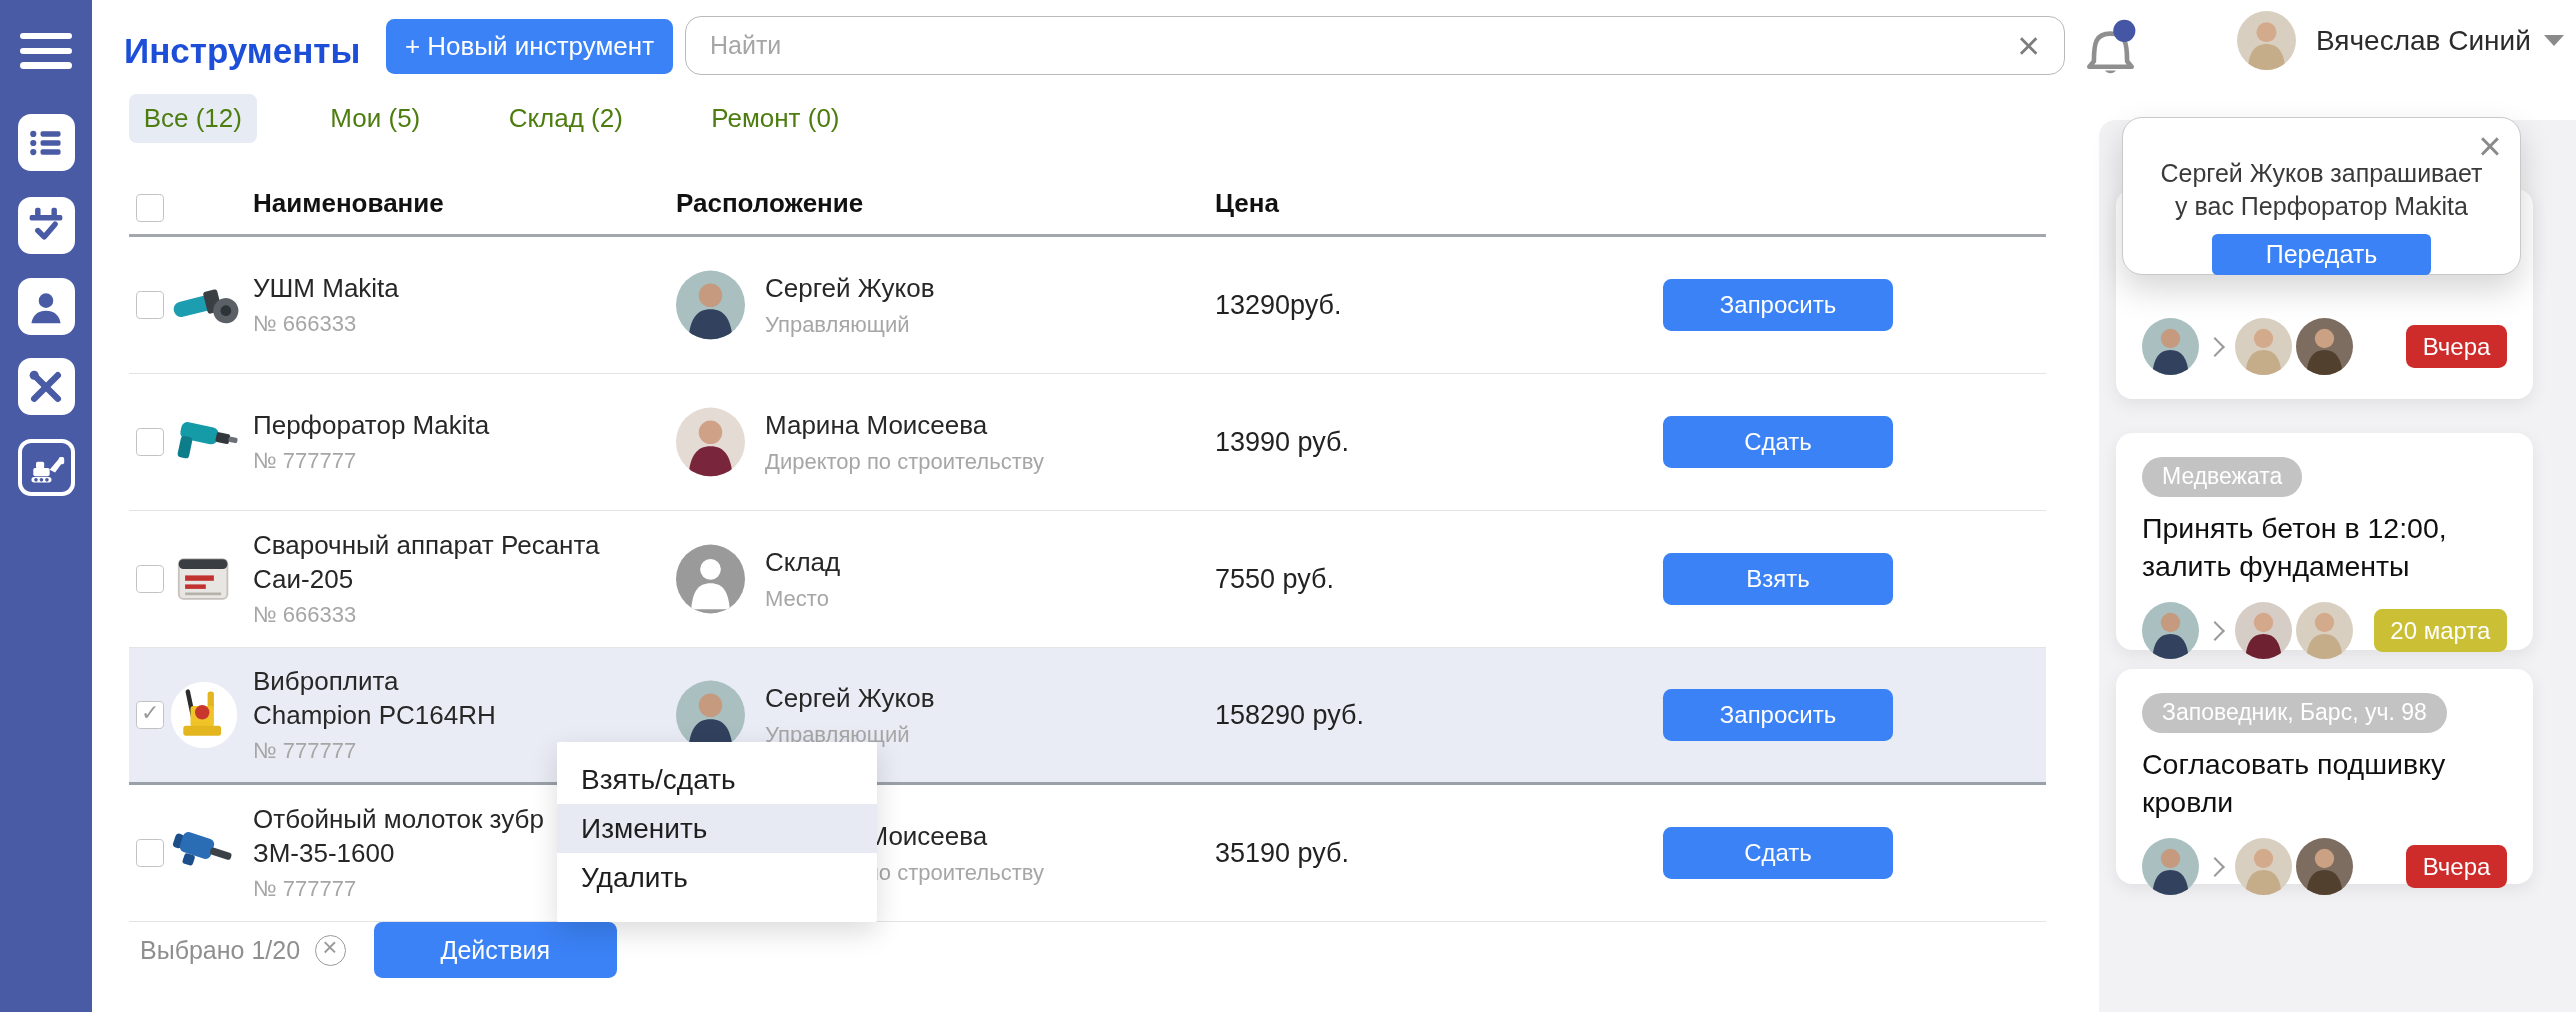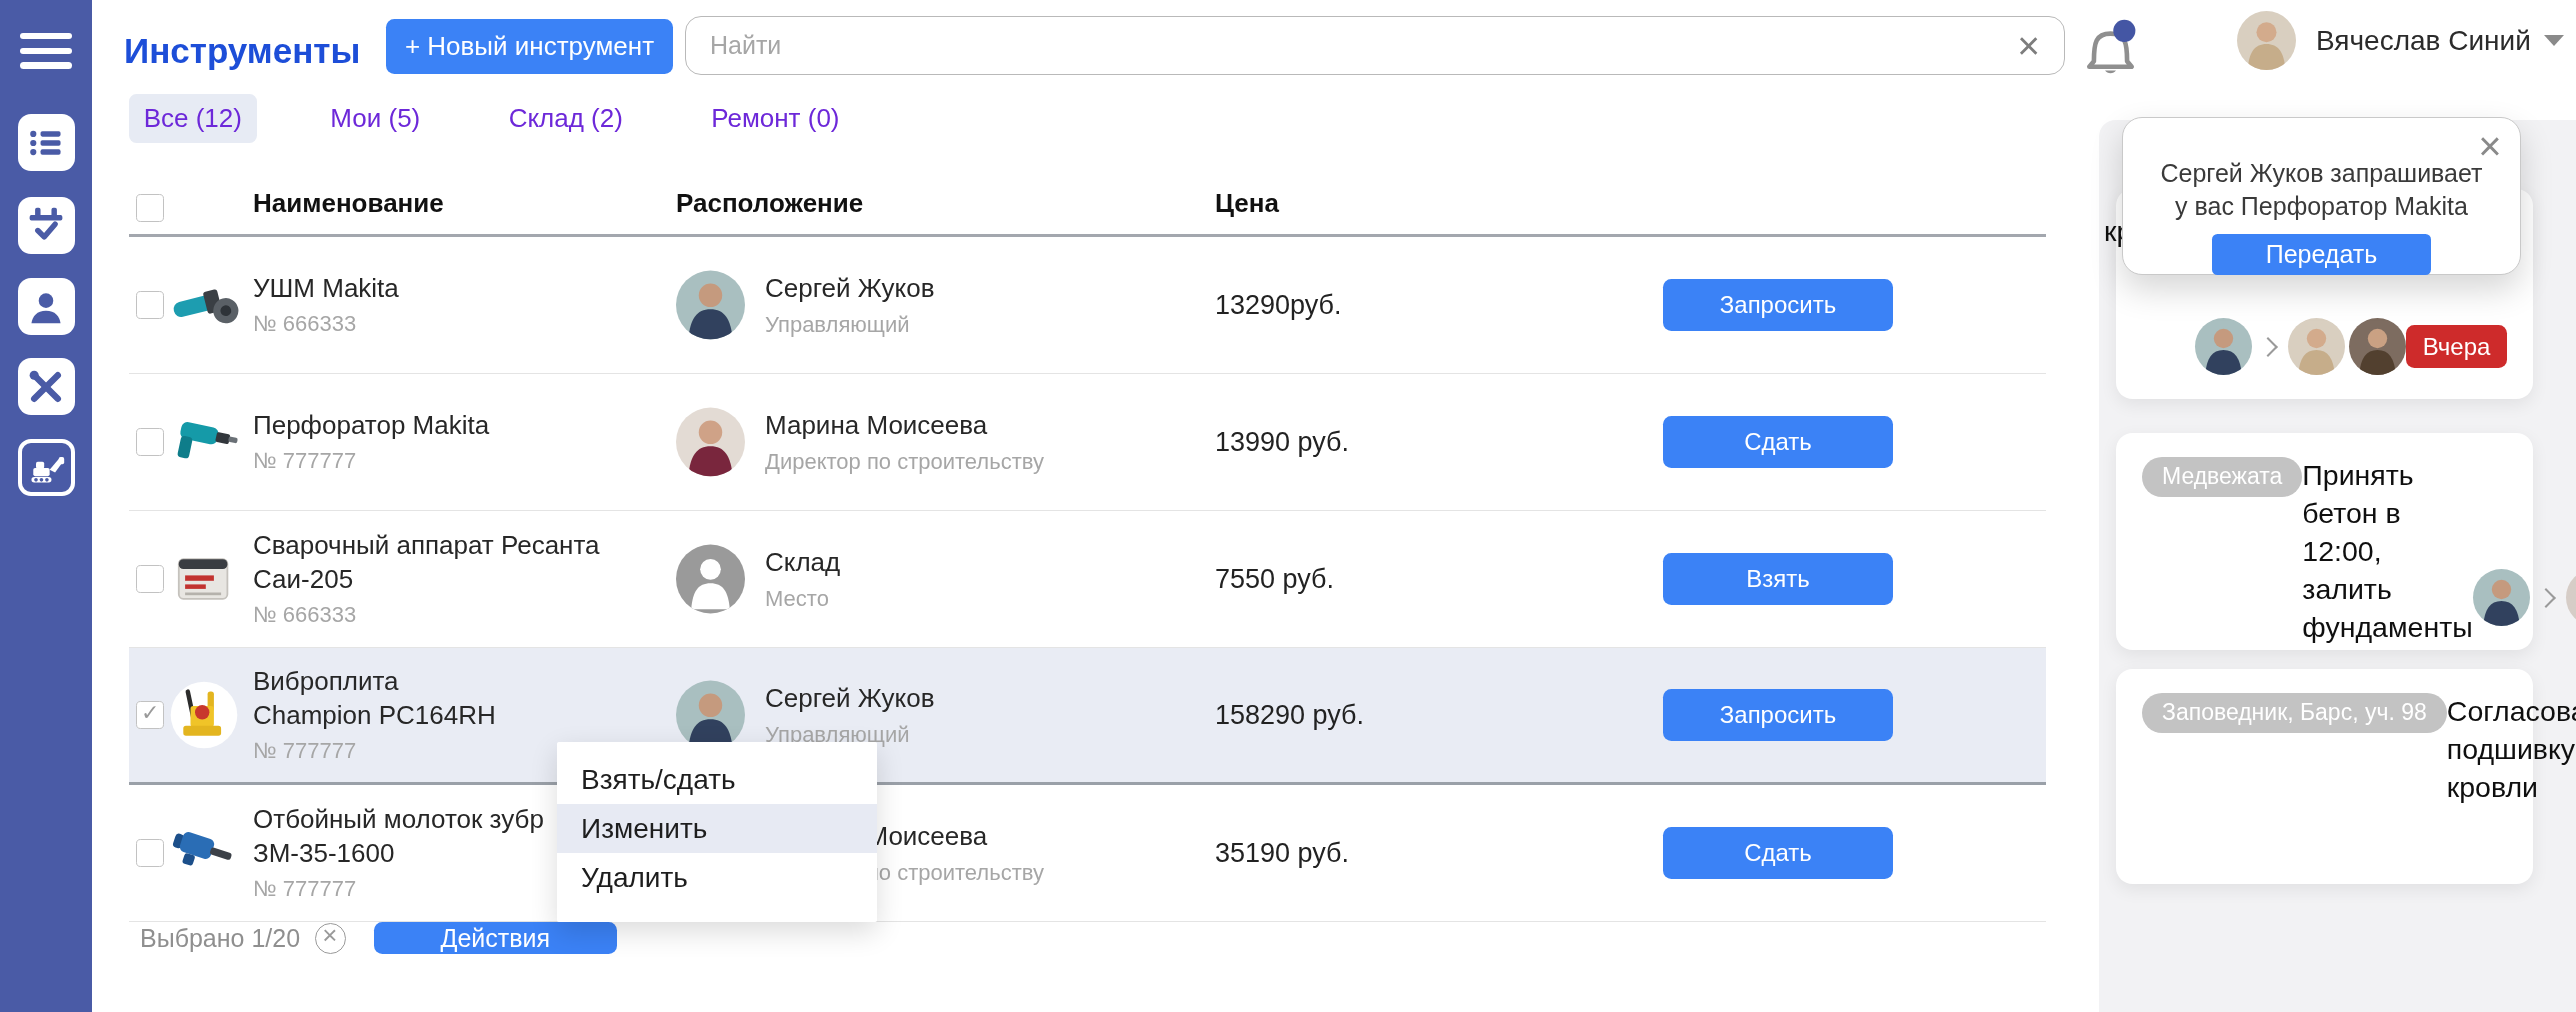--- a/index.html
+++ b/index.html
@@ -43,21 +43,21 @@
   .av-sklad  { --bg:#9a9a9a; --head:#ffffff; --body:#ffffff; }
   .av-beige  { --bg:#d9cfc0; --head:#d3ab8c; --body:#c6ad8a; }
   .av-brown  { --bg:#7d6c60; --head:#caa183; --body:#52402f; }
   .av-maroon { --bg:#d6cdc7; --head:#d3a88b; --body:#6e2130; }
   .av64 { width:59px; height:59px; }
   .av75 { width:69px; height:69px; }
   .av62 { width:57px; height:57px; }
 
   
   .tabs { position:absolute; left:129px; top:94px; display:flex; gap:59px; align-items:center; z-index:3; }
-  .tab { font-size:26px; color:#6d28d9; padding:9.2px 14.7px; border-radius:7.4px; cursor:pointer; white-space:nowrap; }
+  .tab { font-size:26px; color:#4d7c0f; padding:9.2px 14.7px; border-radius:7.4px; cursor:pointer; white-space:nowrap; }
   .tab.active { background:#e7ebf4; }
 
   
   .table { position:absolute; left:129px; top:179px; width:1917px; z-index:2; }
   .thead { position:relative; height:58px; border-bottom:3.7px solid #a3a7ae; }
   .thead .h { position:absolute; top:9.2px; font-size:26px; font-weight:700; color:#111; }
   .row { position:relative; height:137px; border-bottom:1.8px solid #e4e4e4; background:#fff; }
   .row.selected { background:#e9ecf4; border-bottom:3.7px solid #9aa0a8; }
   .cb { position:absolute; left:7.4px; width:28px; height:28px; border:1.8px solid #c2c2c2; border-radius:4.6px;
     background:#fff; cursor:pointer; }
@@ -76,33 +76,33 @@
   .c-price { position:absolute; left:1086px; top:50%; transform:translateY(-50%); font-size:27px; color:#222; }
   .c-act { position:absolute; left:1534px; top:50%; transform:translateY(-50%); width:230px; height:52px;
     font-size:24px; }
 
   
   .bottombar { position:absolute; left:140px; top:922px; display:flex; align-items:center; z-index:4; }
   .sel-label { font-size:25px; color:#8f8f8f; }
   .circle-x { position:relative; width:31px; height:31px; border:1.8px solid #9a9a9a; border-radius:50%;
     margin-left:14.7px; cursor:pointer; }
   .circle-x::after { content:"×"; position:absolute; left:6.4px; top:-3.7px; font-size:26px; color:#9a9a9a; }
-  .actions-btn { margin-left:28px; width:243px; height:32px; font-size:25px; }
+  .actions-btn { margin-left:28px; width:243px; height:56px; font-size:25px; }
 
   
   .ctx { position:absolute; left:557px; top:742px; width:320px; background:#fff; z-index:25;
     box-shadow:0 9.2px 28px rgba(0,0,0,.14); border-radius:1.8px; padding:13px 0 20px 0; }
   .ctx-item { height:49px; display:flex; align-items:center; padding-left:24px; font-size:28px; color:#1e1e1e; cursor:pointer; }
   .ctx-item.hl { background:#e7eaf3; }
 
   
   .rail { position:absolute; left:2099px; top:120px; width:477px; height:892px; background:#f2f2f4;
     border-radius:16.6px 0 0 0; z-index:1; }
   .card { position:absolute; left:2116px; width:417px; background:#fff; border-radius:16.6px; z-index:5;
-    box-shadow:0 5.5px 16.6px rgba(0,0,0,.07); padding:24px 26px; display:flex; flex-direction:row; cursor:pointer; }
+    box-shadow:0 5.5px 16.6px rgba(0,0,0,.07); padding:24px 26px; display:flex; flex-direction:column; cursor:pointer; }
   .card1 { top:189px; height:210px; justify-content:flex-end; }
   .card2 { top:433px; height:217px; }
   .card3 { top:669px; height:215px; }
   .pill { align-self:flex-start; background:#c3c3c3; color:#fff; font-size:23px; padding:6.4px 20px;
     border-radius:919px; margin-bottom:13px; white-space:nowrap; }
   .card-title { font-size:28.5px; font-weight:500; color:#0f0f0f; line-height:1.33; }
   .card-foot { display:flex; align-items:center; margin-top:auto; padding-top:16.6px; }
   .chev { width:14px; height:14px; border-top:2.8px solid #9a9a9a; border-right:2.8px solid #9a9a9a;
     transform:rotate(45deg); margin:0 13px 0 9.2px; flex:none; }
   .card-foot .avatar + .avatar { margin-left:3.7px; }

